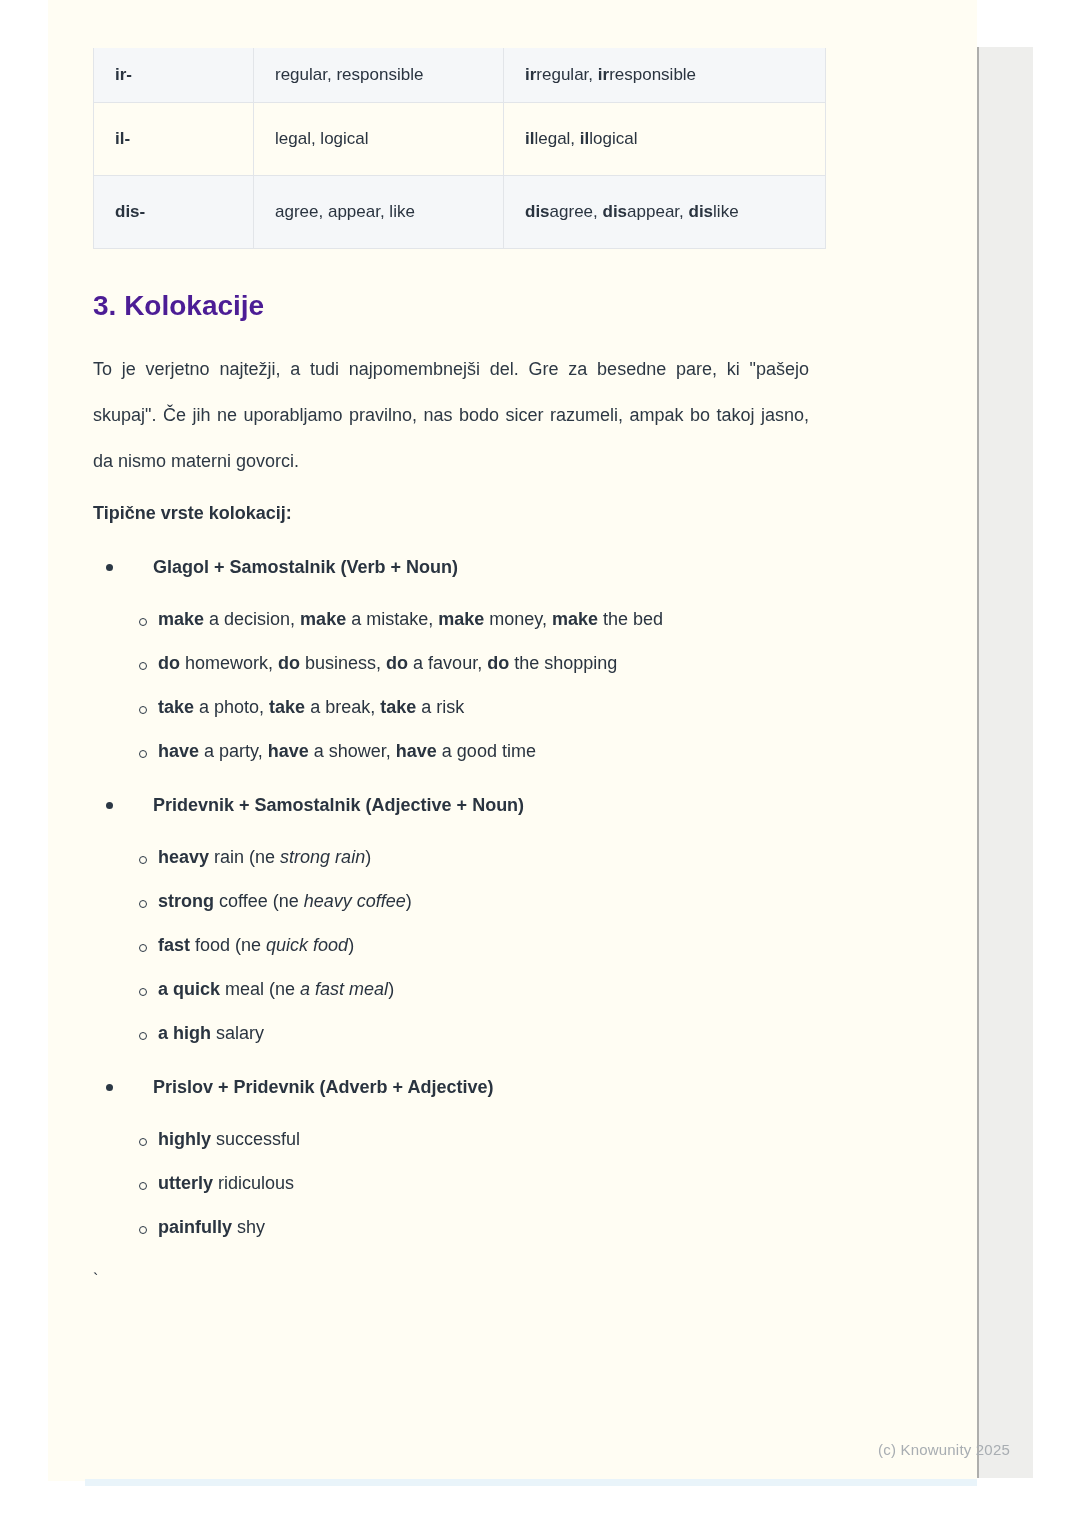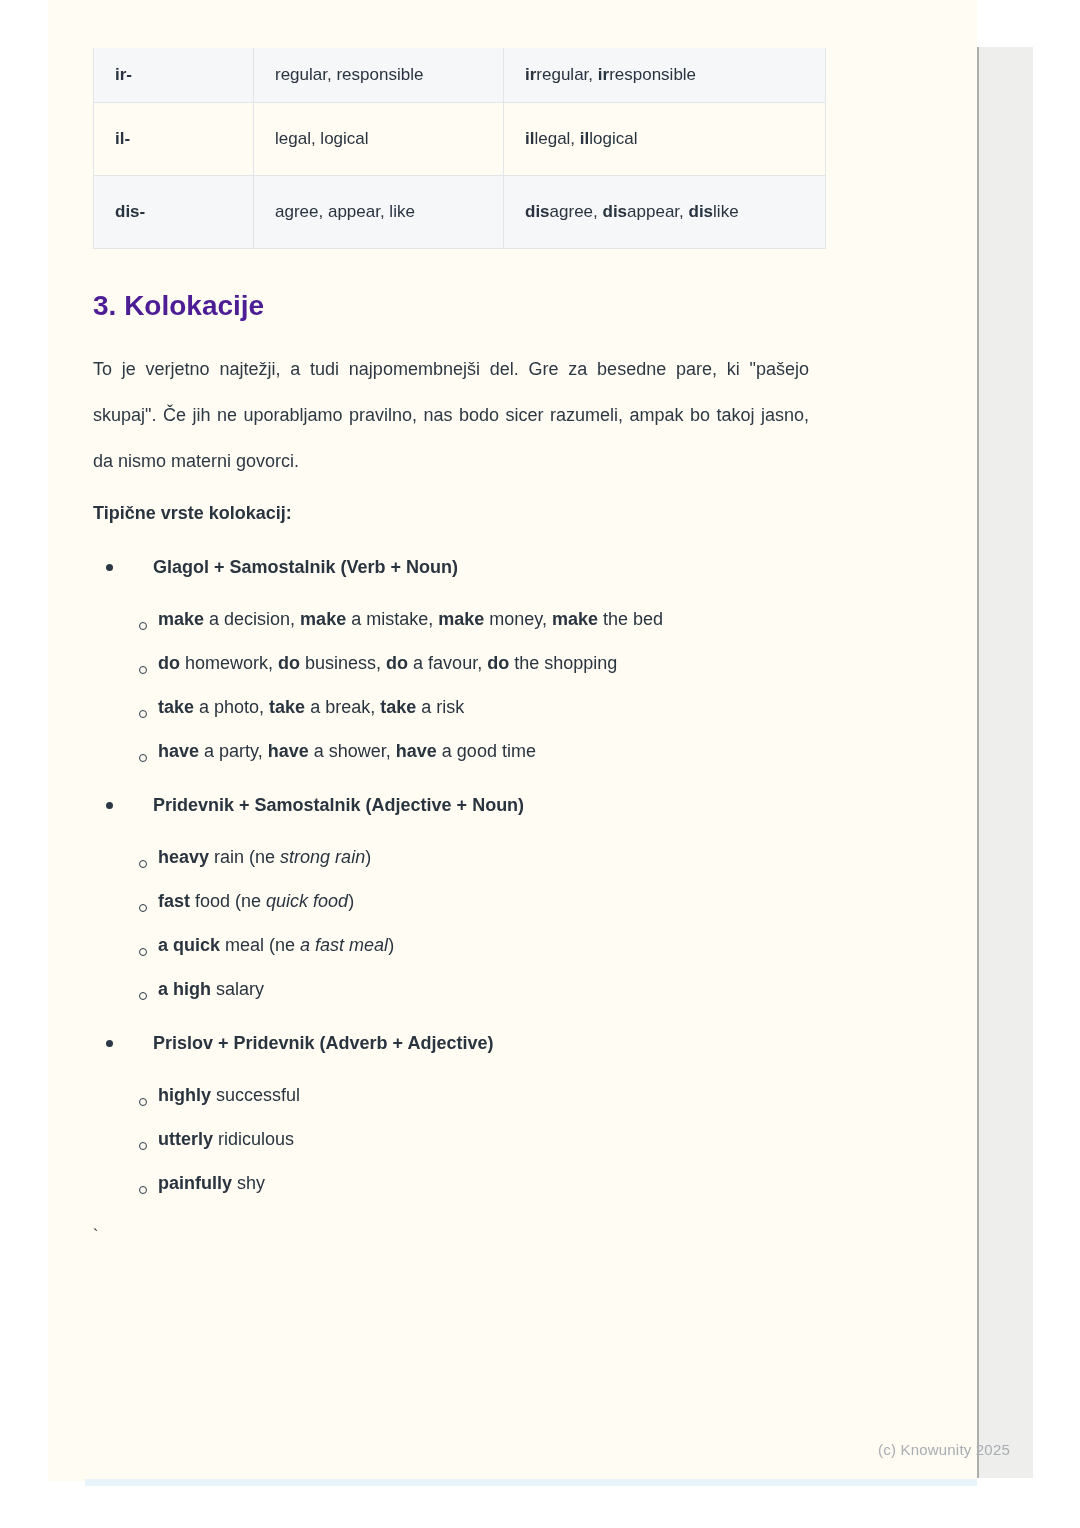--- a/index.html
+++ b/index.html
@@ -81,21 +81,21 @@
     font-size:18px;line-height:22px;font-weight:bold;gap:28px;
   }
   .dot{
     flex:0 0 auto;
     width:7px;height:7px;border-radius:50%;
     background:#2c3845;
     margin:8px 12px 0 13px;
   }
   .g-items{margin-top:30px;}
   .item{
-    display:flex;align-items:flex-end;
+    display:flex;align-items:center;
     font-size:18px;line-height:22px;
     margin-bottom:22px;
     margin-top:12px;
   }
   .item:last-child{margin-bottom:0;}
   .circ{
     flex:0 0 auto;
     width:8px;height:8px;border-radius:50%;
     border:1.5px solid #2c3845;
     box-sizing:border-box;
@@ -176,20 +176,24 @@
         <span class="dot"></span>
         <span>Pridevnik + Samostalnik (Adjective + Noun)</span>
       </div>
       <div class="g-items">
         <div class="item">
           <span class="circ"></span>
           <span><span class="b">heavy</span><span> rain (ne </span><span class="i">strong rain</span><span>)</span></span>
         </div>
         <div class="item">
           <span class="circ"></span>
+          <span><span class="b">strong</span><span> coffee (ne </span><span class="i">heavy coffee</span><span>)</span></span>
+        </div>
+        <div class="item">
+          <span class="circ"></span>
           <span><span class="b">fast</span><span> food (ne </span><span class="i">quick food</span><span>)</span></span>
         </div>
         <div class="item">
           <span class="circ"></span>
           <span><span class="b">a quick</span><span> meal (ne </span><span class="i">a fast meal</span><span>)</span></span>
         </div>
         <div class="item">
           <span class="circ"></span>
           <span><span class="b">a high</span><span> salary</span></span>
         </div>

